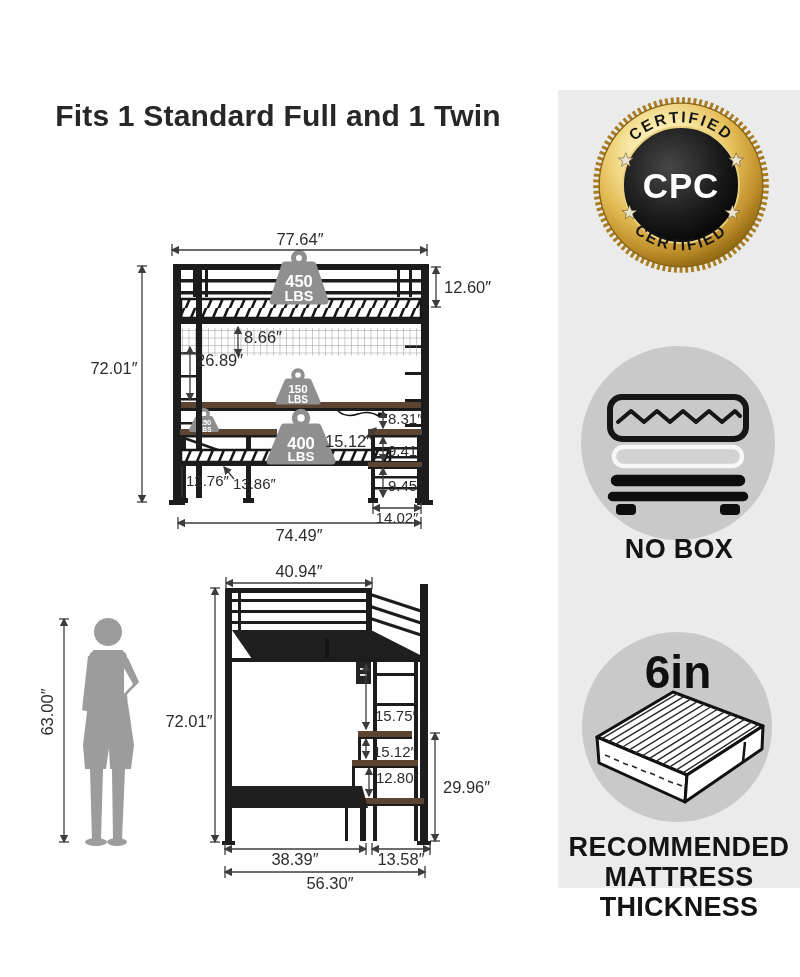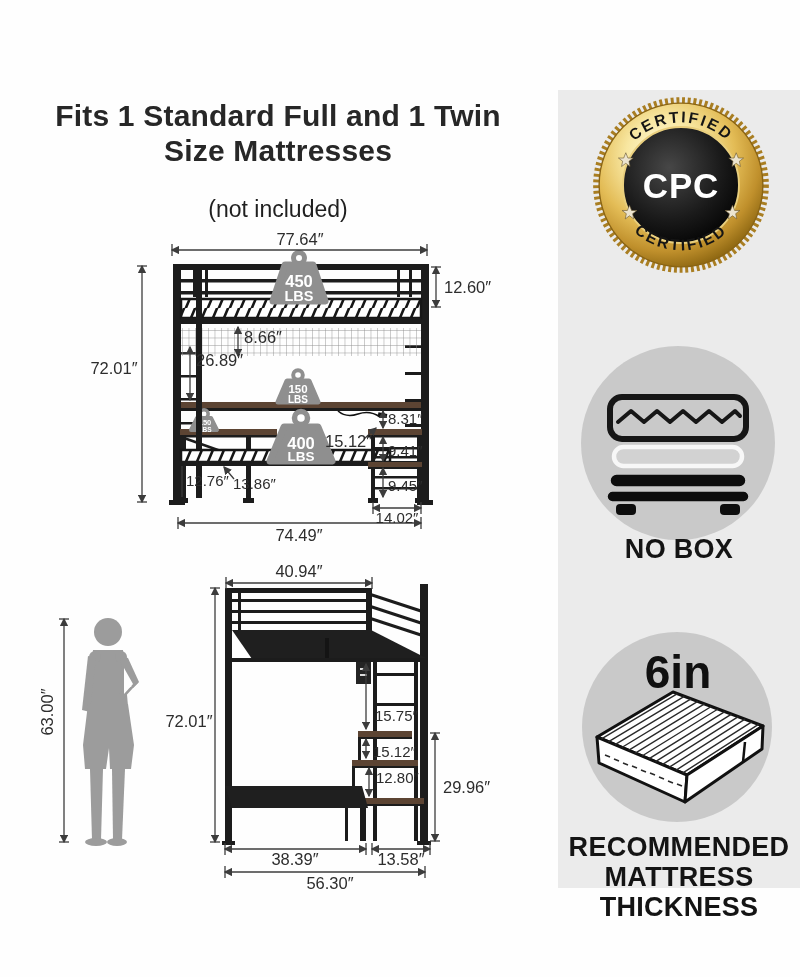--- a/index.html
+++ b/index.html
@@ -18,23 +18,21 @@
   .dimtxt-s{fill:#2d2d2d;font-size:15px;}
   .wtxt{fill:#ffffff;font-weight:700;text-anchor:middle;}
 </style>
 </head>
 <body>
 
 <div id="app">
 
   <div class="abs title">
     <span style="display:block">Fits 1 Standard Full and 1 Twin</span>
-    <span style="display:block">Size Mattresses</span>
   </div>
-  <div class="abs note">(not included)</div>
 
   <svg style="left:60px;top:233px" width="480" height="312" viewBox="60 233 480 312">
     <defs>
       <marker id="arF" viewBox="0 0 10 10" refX="8.5" refY="5" markerWidth="6.5" markerHeight="6.5" orient="auto-start-reverse">
         <path d="M0,0L10,5L0,10z" fill="#3c3c3c"></path>
       </marker>
       <pattern id="slat1" width="11" height="22" patternUnits="userSpaceOnUse">
         <path d="M-2,24 L9,-2 M9,24 L20,-2" stroke="#161616" stroke-width="2.6" fill="none"></path>
       </pattern>
       <pattern id="mesh1" width="6.5" height="7.5" patternUnits="userSpaceOnUse">

